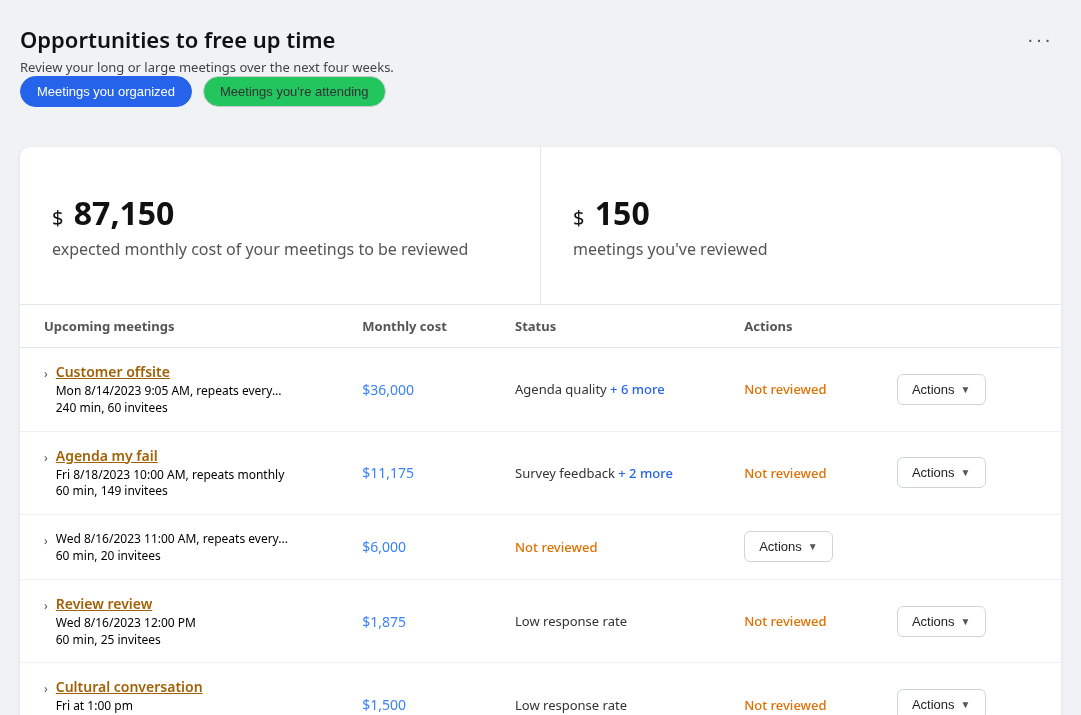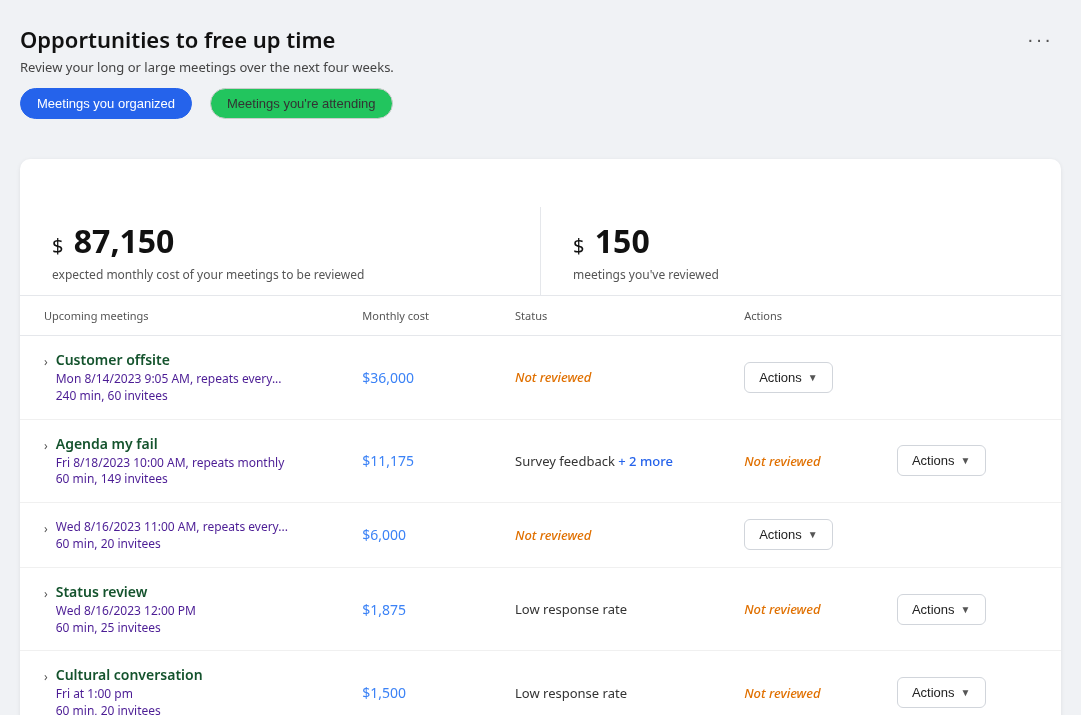--- a/index.html
+++ b/index.html
@@ -18,24 +18,23 @@
       font-weight: 600;
       color: #111;
       margin-bottom: 4px;
     }
     .page-subtitle {
       font-size: 13px;
       color: #444;
     }
     .tab-row {
       display: flex;
-      gap: 18px;
+      gap: 11px;
       margin-bottom: 20px;
       align-items: center;
-      margin-top: 12px;
     }
     .tab-btn {
       padding: 7px 16px;
       border-radius: 20px;
       font-size: 13px;
       cursor: pointer;
       border: 1.5px solid transparent;
       font-weight: 500;
     }
     .tab-btn.active {
@@ -69,52 +68,51 @@
       border-radius: 10px;
       box-shadow: 0 1px 4px rgba(0,0,0,0.08);
       padding: 0;
       overflow: hidden;
     }
     .stats-row {
       display: flex;
       border-bottom: 1.5px solid #e5e7eb;
     }
     .stat-box {
-      padding: 12px 32px;
+      padding: 44px 32px;
       flex: 1;
-      margin-top: 48px;
     }
     .stat-box:first-child {
       border-right: 1.5px solid #e5e7eb;
     }
     .stat-amount {
       font-size: 32px;
       font-weight: 300;
       color: #111;
       margin-bottom: 4px;
     }
     .stat-amount .dollar {
       font-size: 20px;
       font-weight: 400;
       margin-right: 2px;
     }
     .stat-amount .number {
       font-weight: 700;
     }
     .stat-label {
-      font-size: 12px;
+      font-size: 16px;
       color: #555;
     }
     .table-header {
       display: grid;
       grid-template-columns: 2.5fr 1.2fr 1.8fr 1.2fr 1.1fr;
       padding: 12px 24px;
-      font-size: 11px;
-      color: #555;
-      font-weight: 400;
+      font-size: 13px;
+      color: #555;
+      font-weight: 700;
       border-bottom: 1px solid #e5e7eb;
     }
     .table-row {
       display: grid;
       grid-template-columns: 2.5fr 1.2fr 1.8fr 1.2fr 1.1fr;
       padding: 14px 24px;
       align-items: center;
       border-bottom: 1px solid #f0f0f0;
     }
     .table-row:last-child {
@@ -128,25 +126,26 @@
     .chevron-icon {
       color: #555;
       font-size: 12px;
       margin-top: 3px;
       cursor: pointer;
       flex-shrink: 0;
     }
     .meeting-name {
       font-size: 14px;
       font-weight: 600;
-      color: #14532d;
+      color: #a16207;
+      text-decoration: underline;
     }
     .meeting-meta {
       font-size: 12px;
-      color: #4c1d95;
+      color: #000000;
       margin-top: 2px;
       line-height: 1.4;
     }
     .monthly-cost {
       font-size: 14px;
       color: #3b82f6;
     }
     .insights-cell {
       font-size: 13px;
       color: #333;
@@ -155,21 +154,20 @@
       color: #2563eb;
       font-weight: 500;
     }
     .status-cell {
       font-size: 13px;
       color: #d97706;
       font-weight: 500;
     }
     .status-cell.not-reviewed {
       color: #e07000;
-      font-style: italic;
     }
     .actions-btn {
       display: flex;
       align-items: center;
       gap: 6px;
       padding: 7px 14px;
       border: 1.5px solid #d1d5db;
       border-radius: 6px;
       background: #fff;
       font-size: 13px;
@@ -227,20 +225,23 @@
   <div id="table-body">
       <div class="table-row">
       <div class="meeting-name-cell">
         <span class="chevron-icon">›</span>
         <div>
           <div class="meeting-name">Customer offsite</div>
           <div class="meeting-meta">Mon 8/14/2023 9:05 AM, repeats every...<br>240 min, 60 invitees</div>
         </div>
       </div>
       <div class="monthly-cost">$36,000</div>
+      <div class="insights-cell">
+        Agenda quality <span class="insights-more">+ 6 more</span>
+      </div>
       <div class="status-cell not-reviewed">Not reviewed</div>
       <div>
         <button class="actions-btn">
           <span>Actions</span>
           <span class="chevron-down">▼</span>
         </button>
       </div>
     </div>
       <div class="table-row">
       <div class="meeting-name-cell">
@@ -275,21 +276,21 @@
         <button class="actions-btn">
           <span>Actions</span>
           <span class="chevron-down">▼</span>
         </button>
       </div>
     </div>
       <div class="table-row">
       <div class="meeting-name-cell">
         <span class="chevron-icon">›</span>
         <div>
-          <div class="meeting-name">Status review</div>
+          <div class="meeting-name">Review review</div>
           <div class="meeting-meta">Wed 8/16/2023 12:00 PM<br>60 min, 25 invitees</div>
         </div>
       </div>
       <div class="monthly-cost">$1,875</div>
       <div class="insights-cell">
         Low response rate
       </div>
       <div class="status-cell not-reviewed">Not reviewed</div>
       <div>
         <button class="actions-btn">

